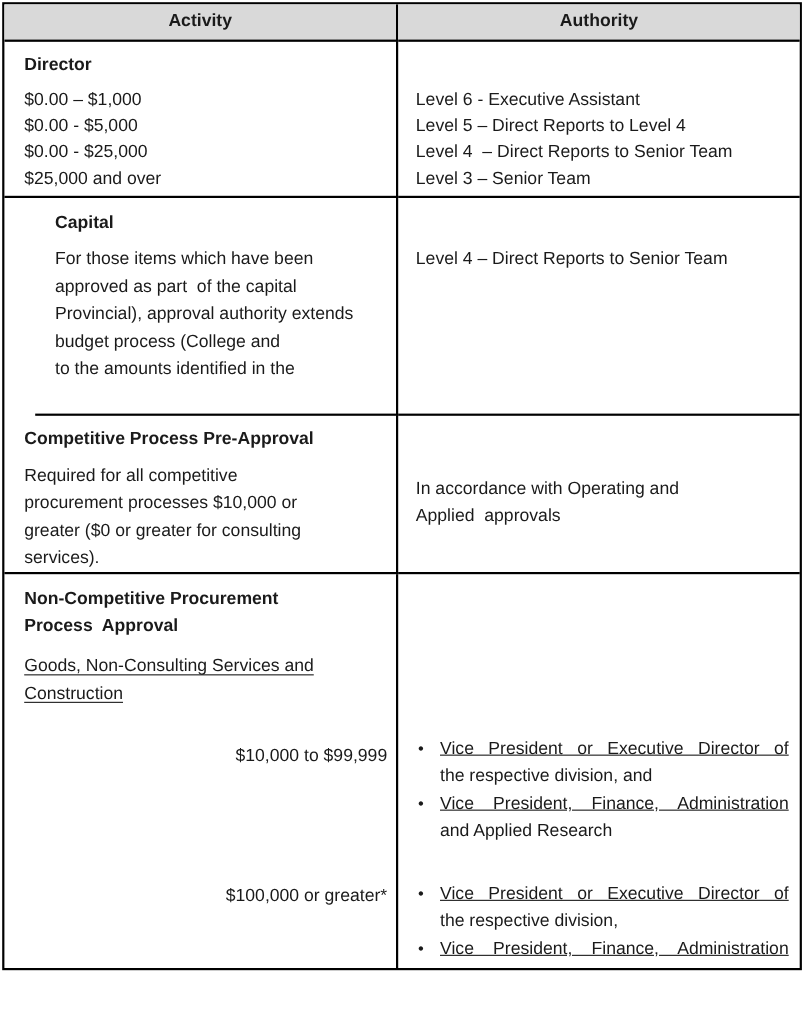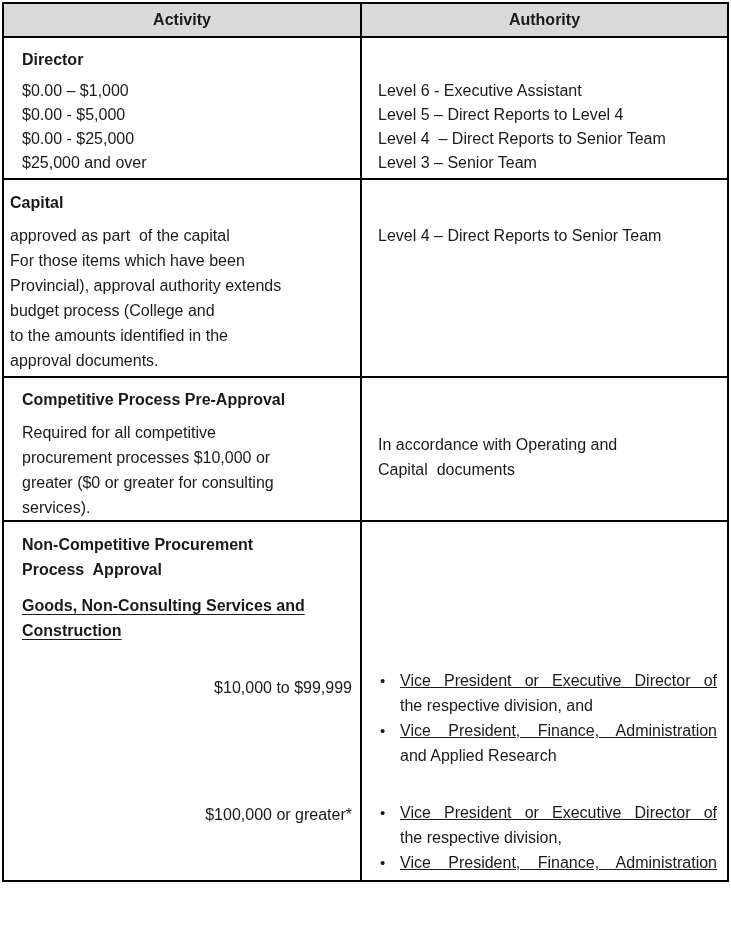--- a/index.html
+++ b/index.html
@@ -29,31 +29,31 @@
     display: flex; align-items: center; justify-content: center;
   }
   .heading { font-weight: bold; line-height: 25px; white-space: pre-wrap; }
   .line  { line-height: 24px; white-space: pre-wrap; }
   .pline { line-height: 25px; white-space: pre-wrap; }
 
   .op-act  { padding: 9px 0 0 18px; }
   .op-act .heading { margin-bottom: 7px; }
   .op-auth { padding: 41px 0 0 16px; }
 
-  .cap-act  { padding: 10px 0 0 6px; }
+  .cap-act  { padding: 10px 0 0 18px; margin-left: 28px; }
   .cap-act .heading { margin-bottom: 8px; }
   .cap-auth { padding: 43px 0 0 16px; }
 
   .comp-act  { padding: 9px 0 0 18px; }
   .comp-act .heading { margin-bottom: 8px; }
   .comp-auth { padding: 54px 0 0 16px; }
 
   .nc-act  { padding: 10px 0 0 18px; position: relative; }
   .nc-sub  { margin-top: 11px; }
-  .nc-sub .pline { text-decoration: underline; text-underline-offset: 3px; font-weight: bold; }
+  .nc-sub .pline { text-decoration: underline; text-underline-offset: 3px; }
   .amount {
     position: absolute; right: 8px;
     line-height: 25px; white-space: pre;
   }
   .amount-1 { top: 153px; }
   .amount-2 { top: 280px; }
 
   .nc-auth { position: relative; }
   ul.approvers {
     position: absolute; left: 16px; right: 10px;
@@ -91,41 +91,40 @@
   </div>
   <div class="cell rB op-auth">
     <div class="line">Level 6 - Executive Assistant</div>
     <div class="line">Level 5 – Direct Reports to Level 4</div>
     <div class="line">Level 4  – Direct Reports to Senior Team</div>
     <div class="line">Level 3 – Senior Team</div>
   </div>
 
   <div class="cell cL rB cap-act">
     <div class="heading">Capital</div>
+    <div class="pline">For those items which have been</div>
     <div class="pline">approved as part  of the capital</div>
-    <div class="pline">For those items which have been</div>
     <div class="pline">Provincial), approval authority extends</div>
     <div class="pline">budget process (College and</div>
     <div class="pline">to the amounts identified in the</div>
-    <div class="pline">approval documents.</div>
   </div>
   <div class="cell rB cap-auth">
     <div class="pline">Level 4 – Direct Reports to Senior Team</div>
   </div>
 
   <div class="cell cL rB comp-act">
     <div class="heading">Competitive Process Pre-Approval</div>
     <div class="pline">Required for all competitive</div>
     <div class="pline">procurement processes $10,000 or</div>
     <div class="pline">greater ($0 or greater for consulting</div>
     <div class="pline">services).</div>
   </div>
   <div class="cell rB comp-auth">
     <div class="pline">In accordance with Operating and</div>
-    <div class="pline">Capital  documents</div>
+    <div class="pline">Applied  approvals</div>
   </div>
 
   <div class="cell cL nc-act">
     <div>
       <div class="heading">Non-Competitive Procurement</div>
       <div class="heading">Process  Approval</div>
     </div>
     <div class="nc-sub">
       <div class="pline">Goods, Non-Consulting Services and</div>
       <div class="pline">Construction</div>

